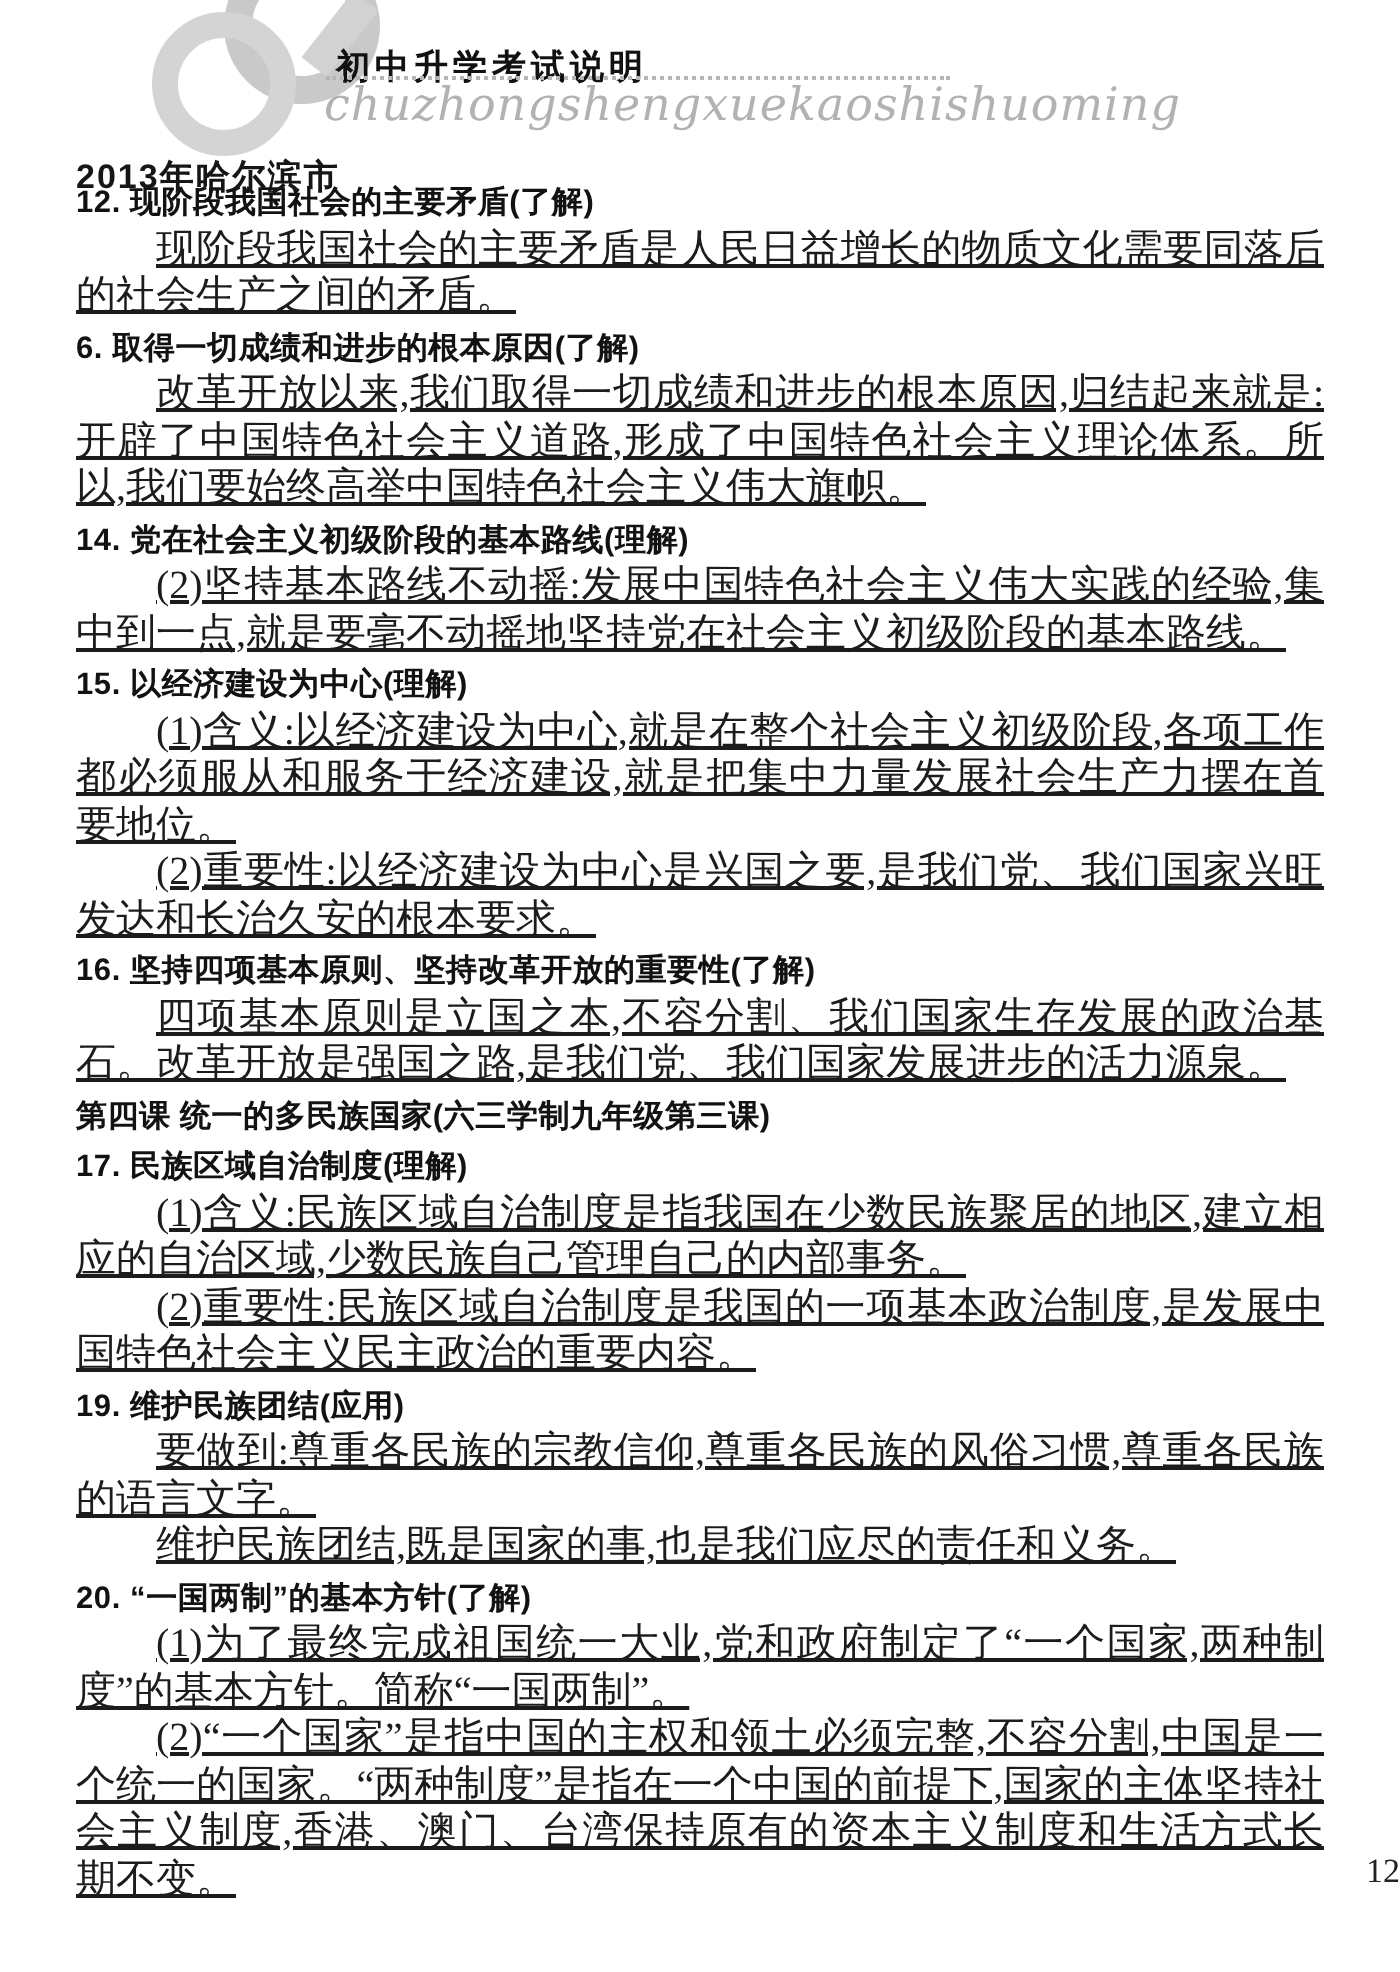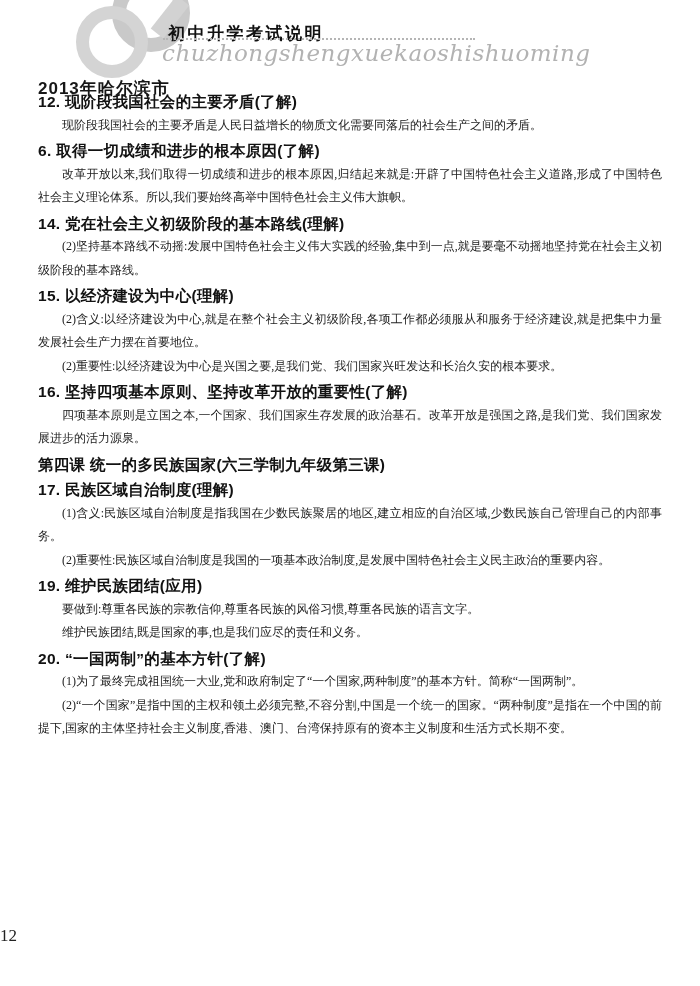--- a/index.html
+++ b/index.html
@@ -86,41 +86,42 @@
     font-weight: 700;
     font-size: 15.5px;
     line-height: 23.5px;
     color: #121212;
     letter-spacing: 0.3px;
     margin-top: 2px;
   }
   .para {
     margin: 0;
     font-family: "Liberation Serif", "DejaVu Serif", serif;
-    font-size: 12px;
+    font-size: 20px;
     line-height: 23.5px;
     text-indent: 2em;
     text-align: justify;
     color: #1c1c1c;
+    text-decoration: underline;
   }
   .section-heading {
     font-family: "Liberation Sans", "DejaVu Sans", sans-serif;
     font-weight: 700;
     font-size: 15.5px;
     line-height: 23.5px;
     color: #121212;
     letter-spacing: 0.3px;
     margin-top: 2px;
   }
 
   
   .page-number {
     position: absolute; left: 0; top: 926px;
     width: 700px;
-    text-align: left;
+    text-align: right;
     font-family: "Liberation Serif", "DejaVu Serif", serif;
     font-size: 17px;
     color: #222222;
   }
 </style>
 </head>
 <body>
 
 <div class="page">
 
@@ -144,26 +145,26 @@
       <div class="item">
         <div class="item-title">6. 取得一切成绩和进步的根本原因(了解)</div>
         <p class="para">改革开放以来,我们取得一切成绩和进步的根本原因,归结起来就是:开辟了中国特色社会主义道路,形成了中国特色社会主义理论体系。所以,我们要始终高举中国特色社会主义伟大旗帜。</p>
       </div>
       <div class="item">
         <div class="item-title">14. 党在社会主义初级阶段的基本路线(理解)</div>
         <p class="para">(2)坚持基本路线不动摇:发展中国特色社会主义伟大实践的经验,集中到一点,就是要毫不动摇地坚持党在社会主义初级阶段的基本路线。</p>
       </div>
       <div class="item">
         <div class="item-title">15. 以经济建设为中心(理解)</div>
-        <p class="para">(2)含义:以经济建设为中心,就是在整个社会主义初级阶段,各项工作都必须服从和服务于经济建设,就是把集中力量发展社会生产力摆在首要地位。</p>
+        <p class="para">(1)含义:以经济建设为中心,就是在整个社会主义初级阶段,各项工作都必须服从和服务于经济建设,就是把集中力量发展社会生产力摆在首要地位。</p>
         <p class="para">(2)重要性:以经济建设为中心是兴国之要,是我们党、我们国家兴旺发达和长治久安的根本要求。</p>
       </div>
       <div class="item">
         <div class="item-title">16. 坚持四项基本原则、坚持改革开放的重要性(了解)</div>
-        <p class="para">四项基本原则是立国之本,一个国家、我们国家生存发展的政治基石。改革开放是强国之路,是我们党、我们国家发展进步的活力源泉。</p>
+        <p class="para">四项基本原则是立国之本,不容分割、我们国家生存发展的政治基石。改革开放是强国之路,是我们党、我们国家发展进步的活力源泉。</p>
       </div>
       <div class="section-heading">第四课 统一的多民族国家(六三学制九年级第三课)</div>
       <div class="item">
         <div class="item-title">17. 民族区域自治制度(理解)</div>
         <p class="para">(1)含义:民族区域自治制度是指我国在少数民族聚居的地区,建立相应的自治区域,少数民族自己管理自己的内部事务。</p>
         <p class="para">(2)重要性:民族区域自治制度是我国的一项基本政治制度,是发展中国特色社会主义民主政治的重要内容。</p>
       </div>
       <div class="item">
         <div class="item-title">19. 维护民族团结(应用)</div>
         <p class="para">要做到:尊重各民族的宗教信仰,尊重各民族的风俗习惯,尊重各民族的语言文字。</p>

